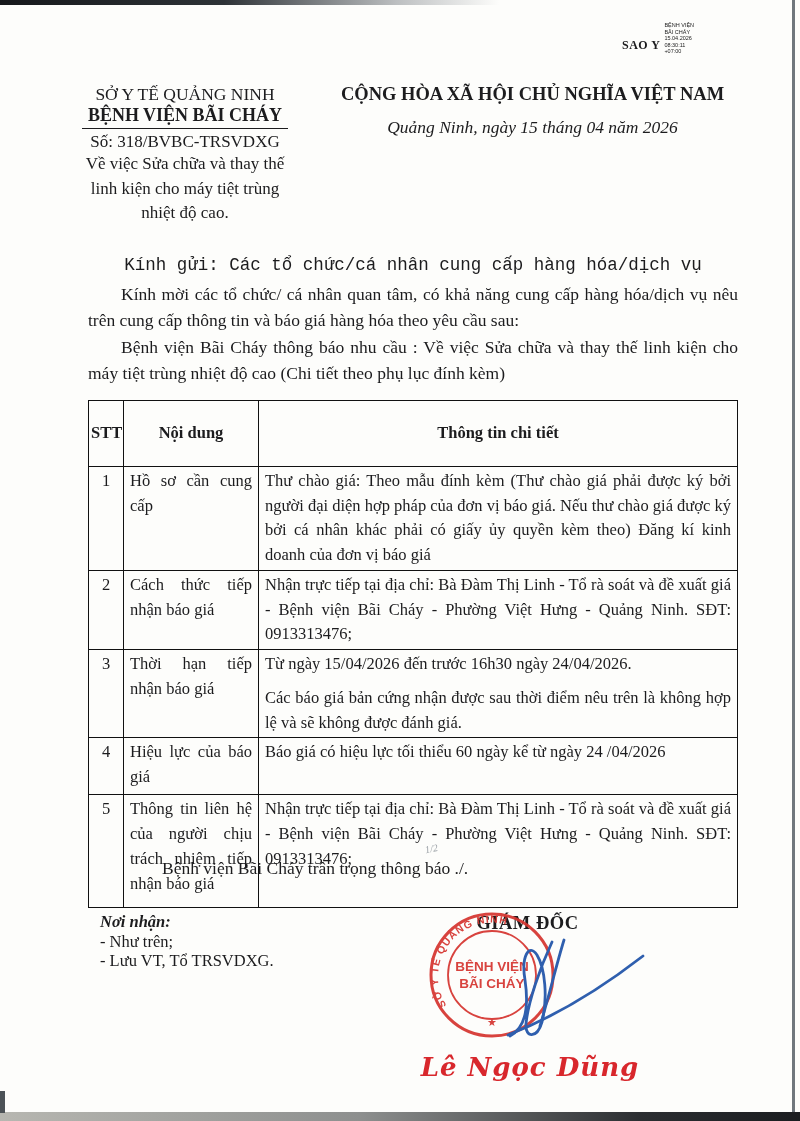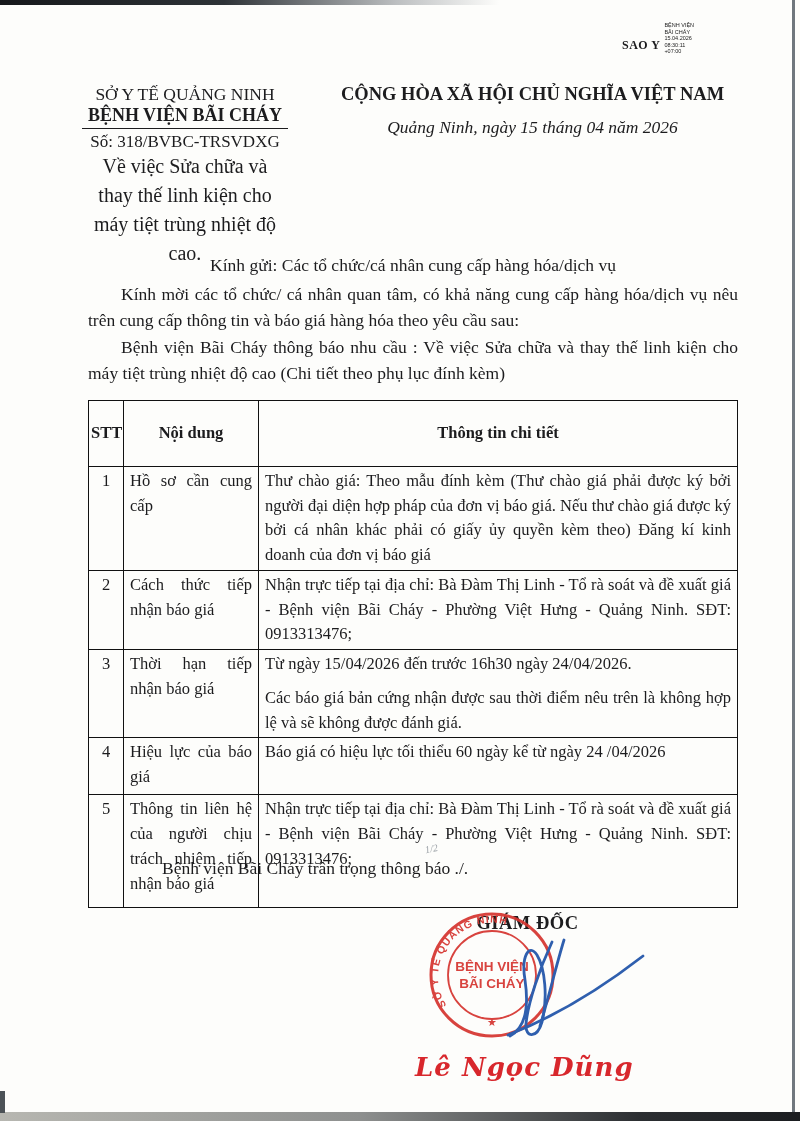--- a/index.html
+++ b/index.html
@@ -16,50 +16,50 @@
   
   .copy-stamp{position:absolute;left:622px;top:22px;display:flex;align-items:center;}
   .copy-stamp .saoy{font-family:"Liberation Serif",serif;font-weight:bold;font-size:12px;letter-spacing:.5px;margin-top:14px;}
   .copy-stamp .mini{margin-left:4px;font-family:"Liberation Sans",sans-serif;font-size:5.5px;line-height:6.5px;color:#222;}
 
   
   .hdr-left{position:absolute;left:70px;top:84px;width:230px;text-align:center;}
   .hdr-left .l1{font-size:17.5px;}
   .hdr-left .l2{font-size:18px;font-weight:bold;display:inline-block;border-bottom:1.6px solid #1c1c1e;padding:0 6px 2px;}
   .hdr-left .num{font-size:17px;margin-top:3px;}
-  .hdr-left .subject{font-size:20px;line-height:1.45;margin-top:2px;}
+  .hdr-left .subject{font-size:17px;line-height:1.45;margin-top:2px;}
   .hdr-right{position:absolute;left:330px;top:84px;width:405px;text-align:center;}
   .hdr-right .country{font-size:18.5px;font-weight:bold;}
   .hdr-right .motto{font-size:17.5px;font-weight:bold;display:inline-block;border-bottom:1.6px solid #1c1c1e;padding:0 2px 3px;margin-top:2px;}
   .hdr-right .dateline{font-size:17.5px;font-style:italic;margin-top:12px;}
 
   
   .doc-body{position:absolute;left:88px;top:252px;width:650px;font-size:17.5px;line-height:1.52;}
-  .doc-body .salutation{text-align:center;margin:0 0 2px 0;}
+  .doc-body .salutation{text-align:center;margin:0 0 2px 0;font-family:Liberation Mono, monospace;}
   .doc-body p.para{margin:0;text-align:justify;text-indent:33px;}
 
   
   table.quote{position:absolute;left:88px;top:400px;width:649px;border-collapse:collapse;table-layout:fixed;font-size:16.5px;line-height:1.5;}
   table.quote col.c1{width:35px;} table.quote col.c2{width:135px;} table.quote col.c3{width:479px;}
   table.quote th,table.quote td{border:1.6px solid #111;vertical-align:top;padding:2px 6px;}
   table.quote th{font-weight:bold;text-align:center;padding:20px 2px;}
   td.stt{text-align:center;padding-top:6px;}
   td.title{text-align:justify;padding:6px 7px;}
   td.details{padding:3px 10px 4px;}
   td.details p{margin:0;text-align:justify;}
   td.details p + p{margin-top:9px;}
   tr.r1{height:96px;} tr.r2{height:76px;} tr.r3{height:82px;} tr.r4{height:57px;} tr.r5{height:113px;} tr.rh{height:29px;}
 
   
   .closing-statement{position:absolute;left:88px;top:858px;width:650px;font-size:17.5px;text-indent:33px;padding-left:41px;}
   .hand-mark{position:absolute;left:425px;top:843px;font-size:10px;color:#9aa0a6;transform:rotate(-12deg);font-style:italic;}
   .recipients{position:absolute;left:100px;top:912px;font-size:16.5px;line-height:19.5px;}
   .recipients .label{font-weight:bold;font-style:italic;}
   .director-title{position:absolute;left:445px;top:913px;width:165px;text-align:center;font-size:18.5px;font-weight:bold;letter-spacing:.5px;}
-  .signer-name{position:absolute;left:415px;top:1052px;width:230px;
+  .signer-name{position:absolute;left:415px;top:1052px;width:230px;text-align:center;
     font-family:"DejaVu Serif",serif;font-style:italic;font-weight:bold;font-size:26px;color:#d8272c;letter-spacing:1px;}
   .stamp-svg{position:absolute;left:427px;top:910px;opacity:.92;}
   .sign-svg{position:absolute;left:480px;top:928px;}
 </style>
 </head>
 <body>
 
 <div class="page">
 
   <div class="scan-top-strip"></div>
@@ -143,20 +143,25 @@
       <td class="details">
         <p>Nhận trực tiếp tại địa chỉ: Bà Đàm Thị Linh - Tổ rà soát và đề xuất giá - Bệnh viện Bãi Cháy - Phường Việt Hưng - Quảng Ninh. SĐT: 0913313476;</p>
       </td>
     </tr>
   </tbody>
     </table>
 
   <div class="closing-statement">Bệnh viện Bãi Cháy trân trọng thông báo ./.</div>
   <div class="hand-mark">1/2</div>
 
+  <div class="recipients">
+    <div class="label">Nơi nhận:</div>
+    <div>- Như trên;</div>
+    <div>- Lưu VT, Tổ TRSVDXG.</div>
+  </div>
 
   <div class="director-title">GIÁM ĐỐC</div>
 
   <svg class="stamp-svg" width="130" height="130" viewBox="0 0 130 130">
     <circle cx="65" cy="65" r="61" fill="none" stroke="#d5342f" stroke-width="3"></circle>
     <circle cx="65" cy="65" r="44" fill="none" stroke="#d5342f" stroke-width="1.8"></circle>
     <defs>
       <path id="ringPath" d="M 20.6 97.4 A 54 54 0 1 1 109.4 97.4"></path>
     </defs>
     <text font-family="Liberation Sans, sans-serif" font-size="10.5" font-weight="bold" fill="#d5342f" letter-spacing="1">

